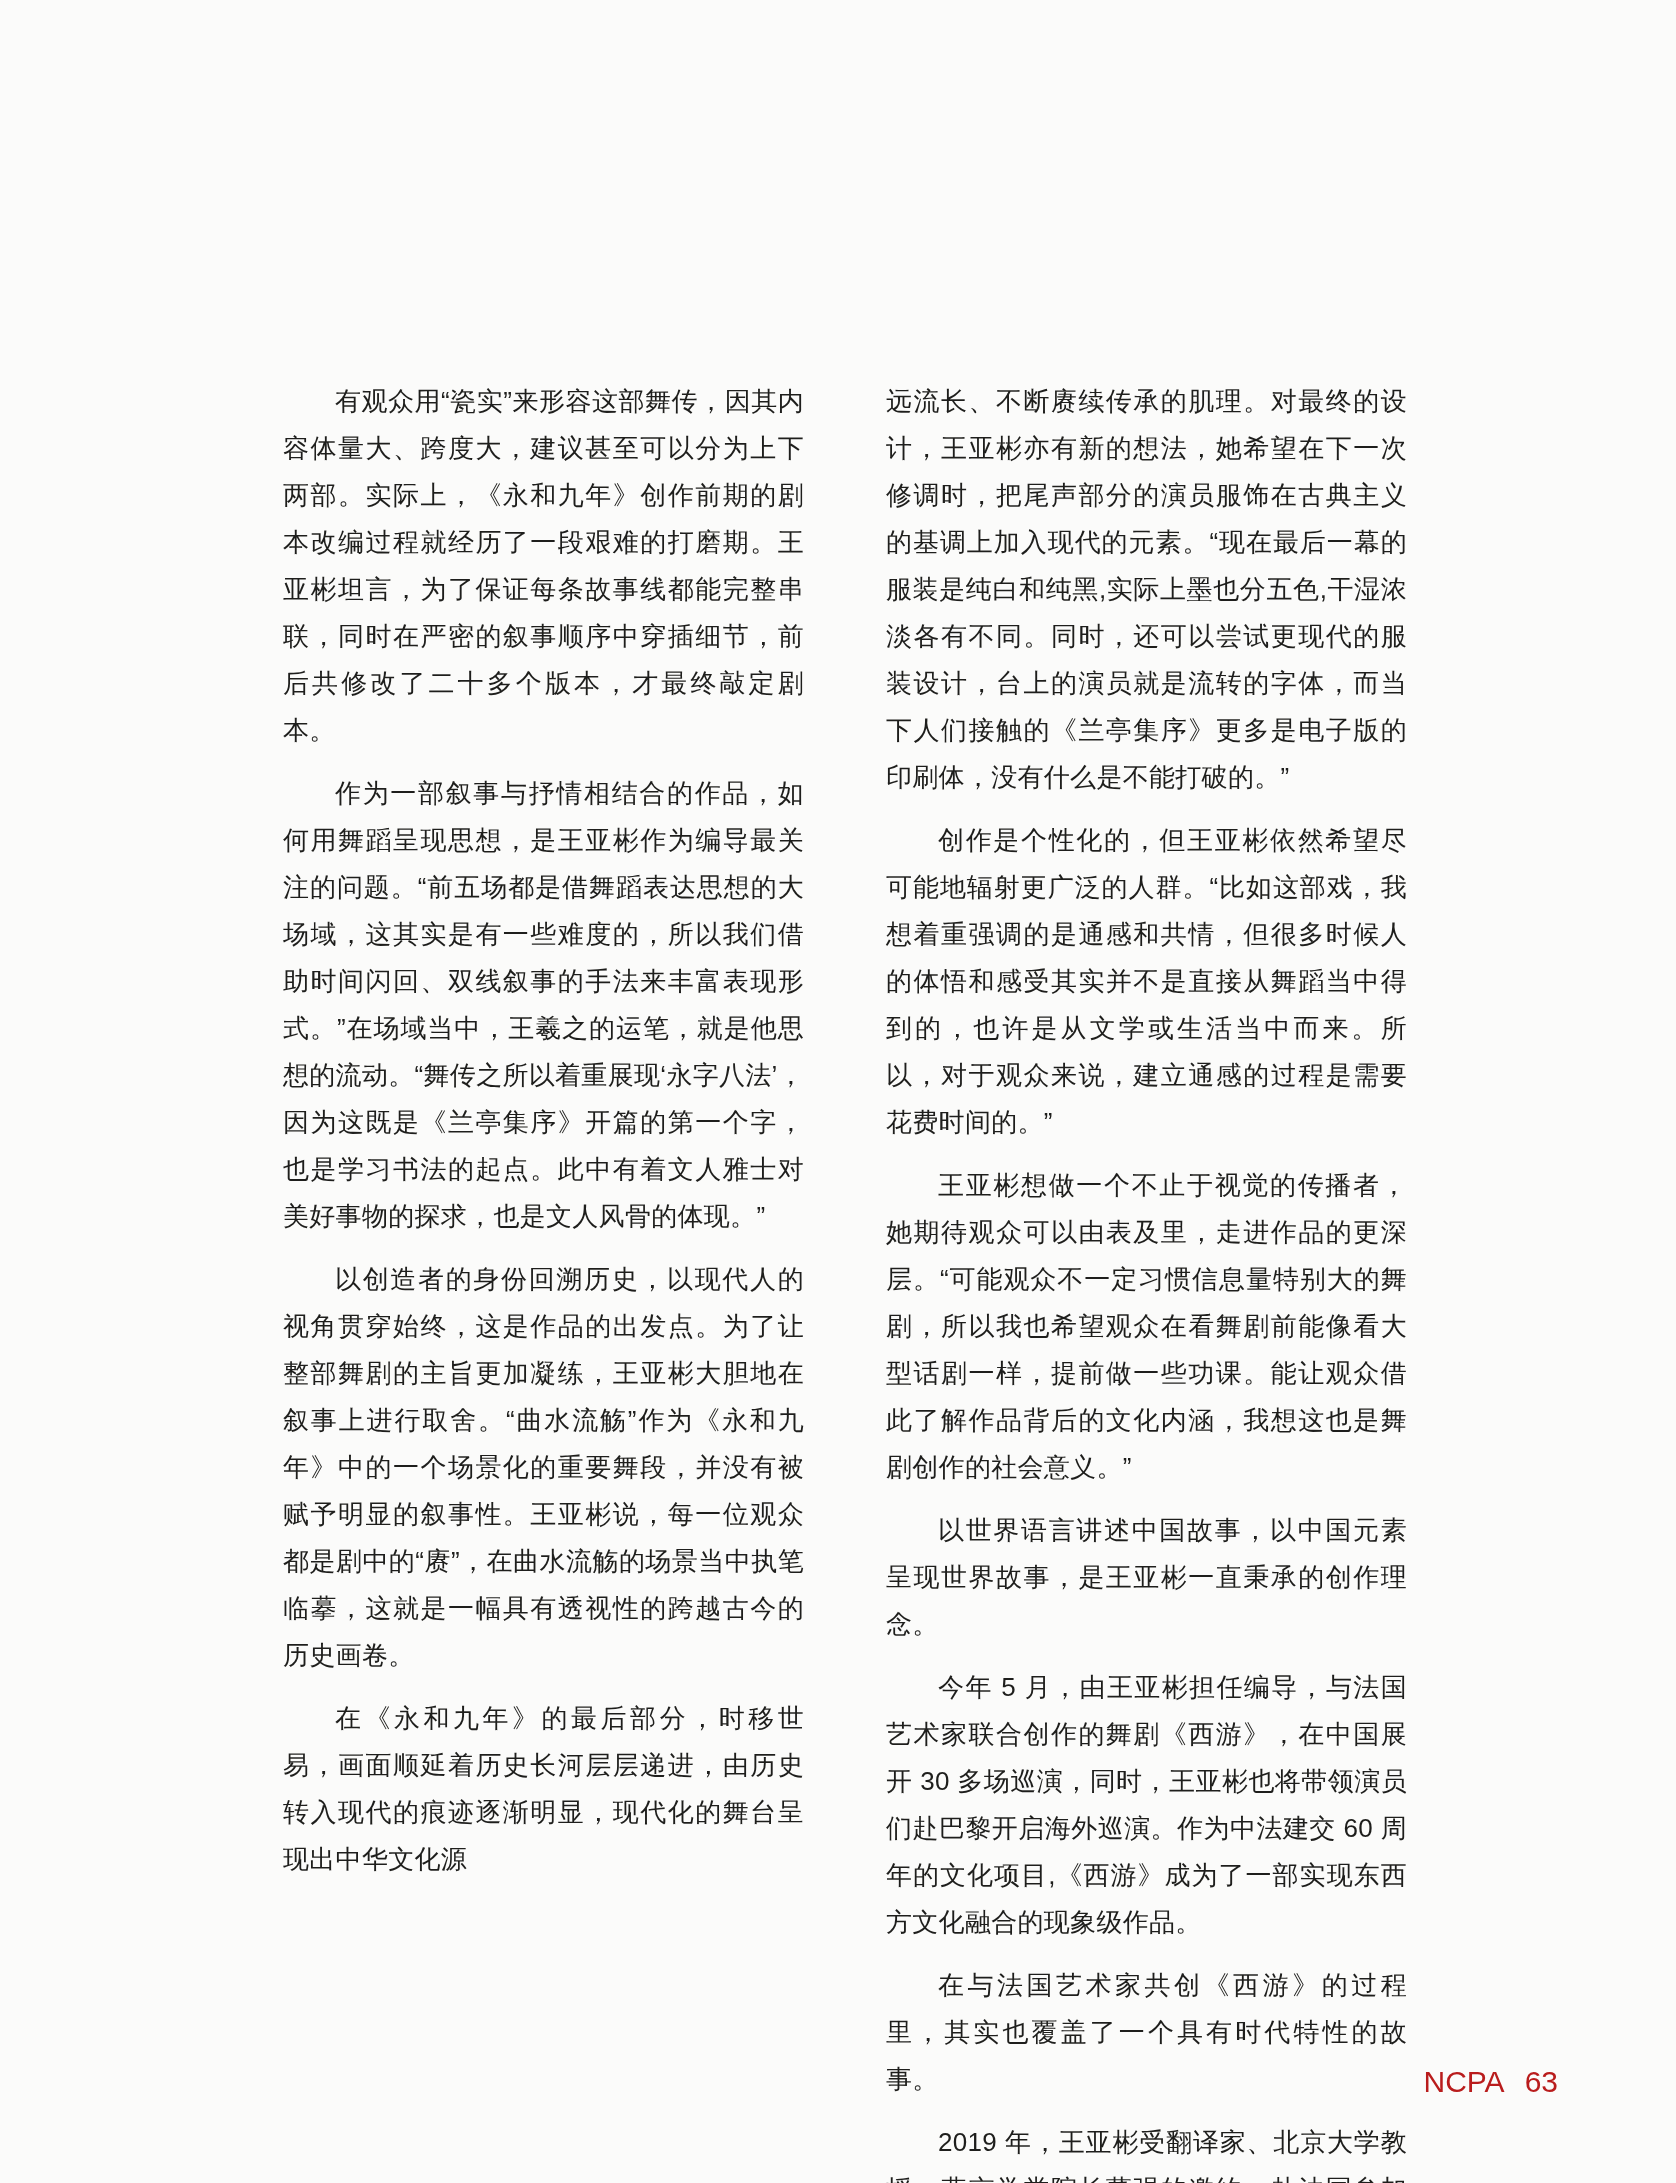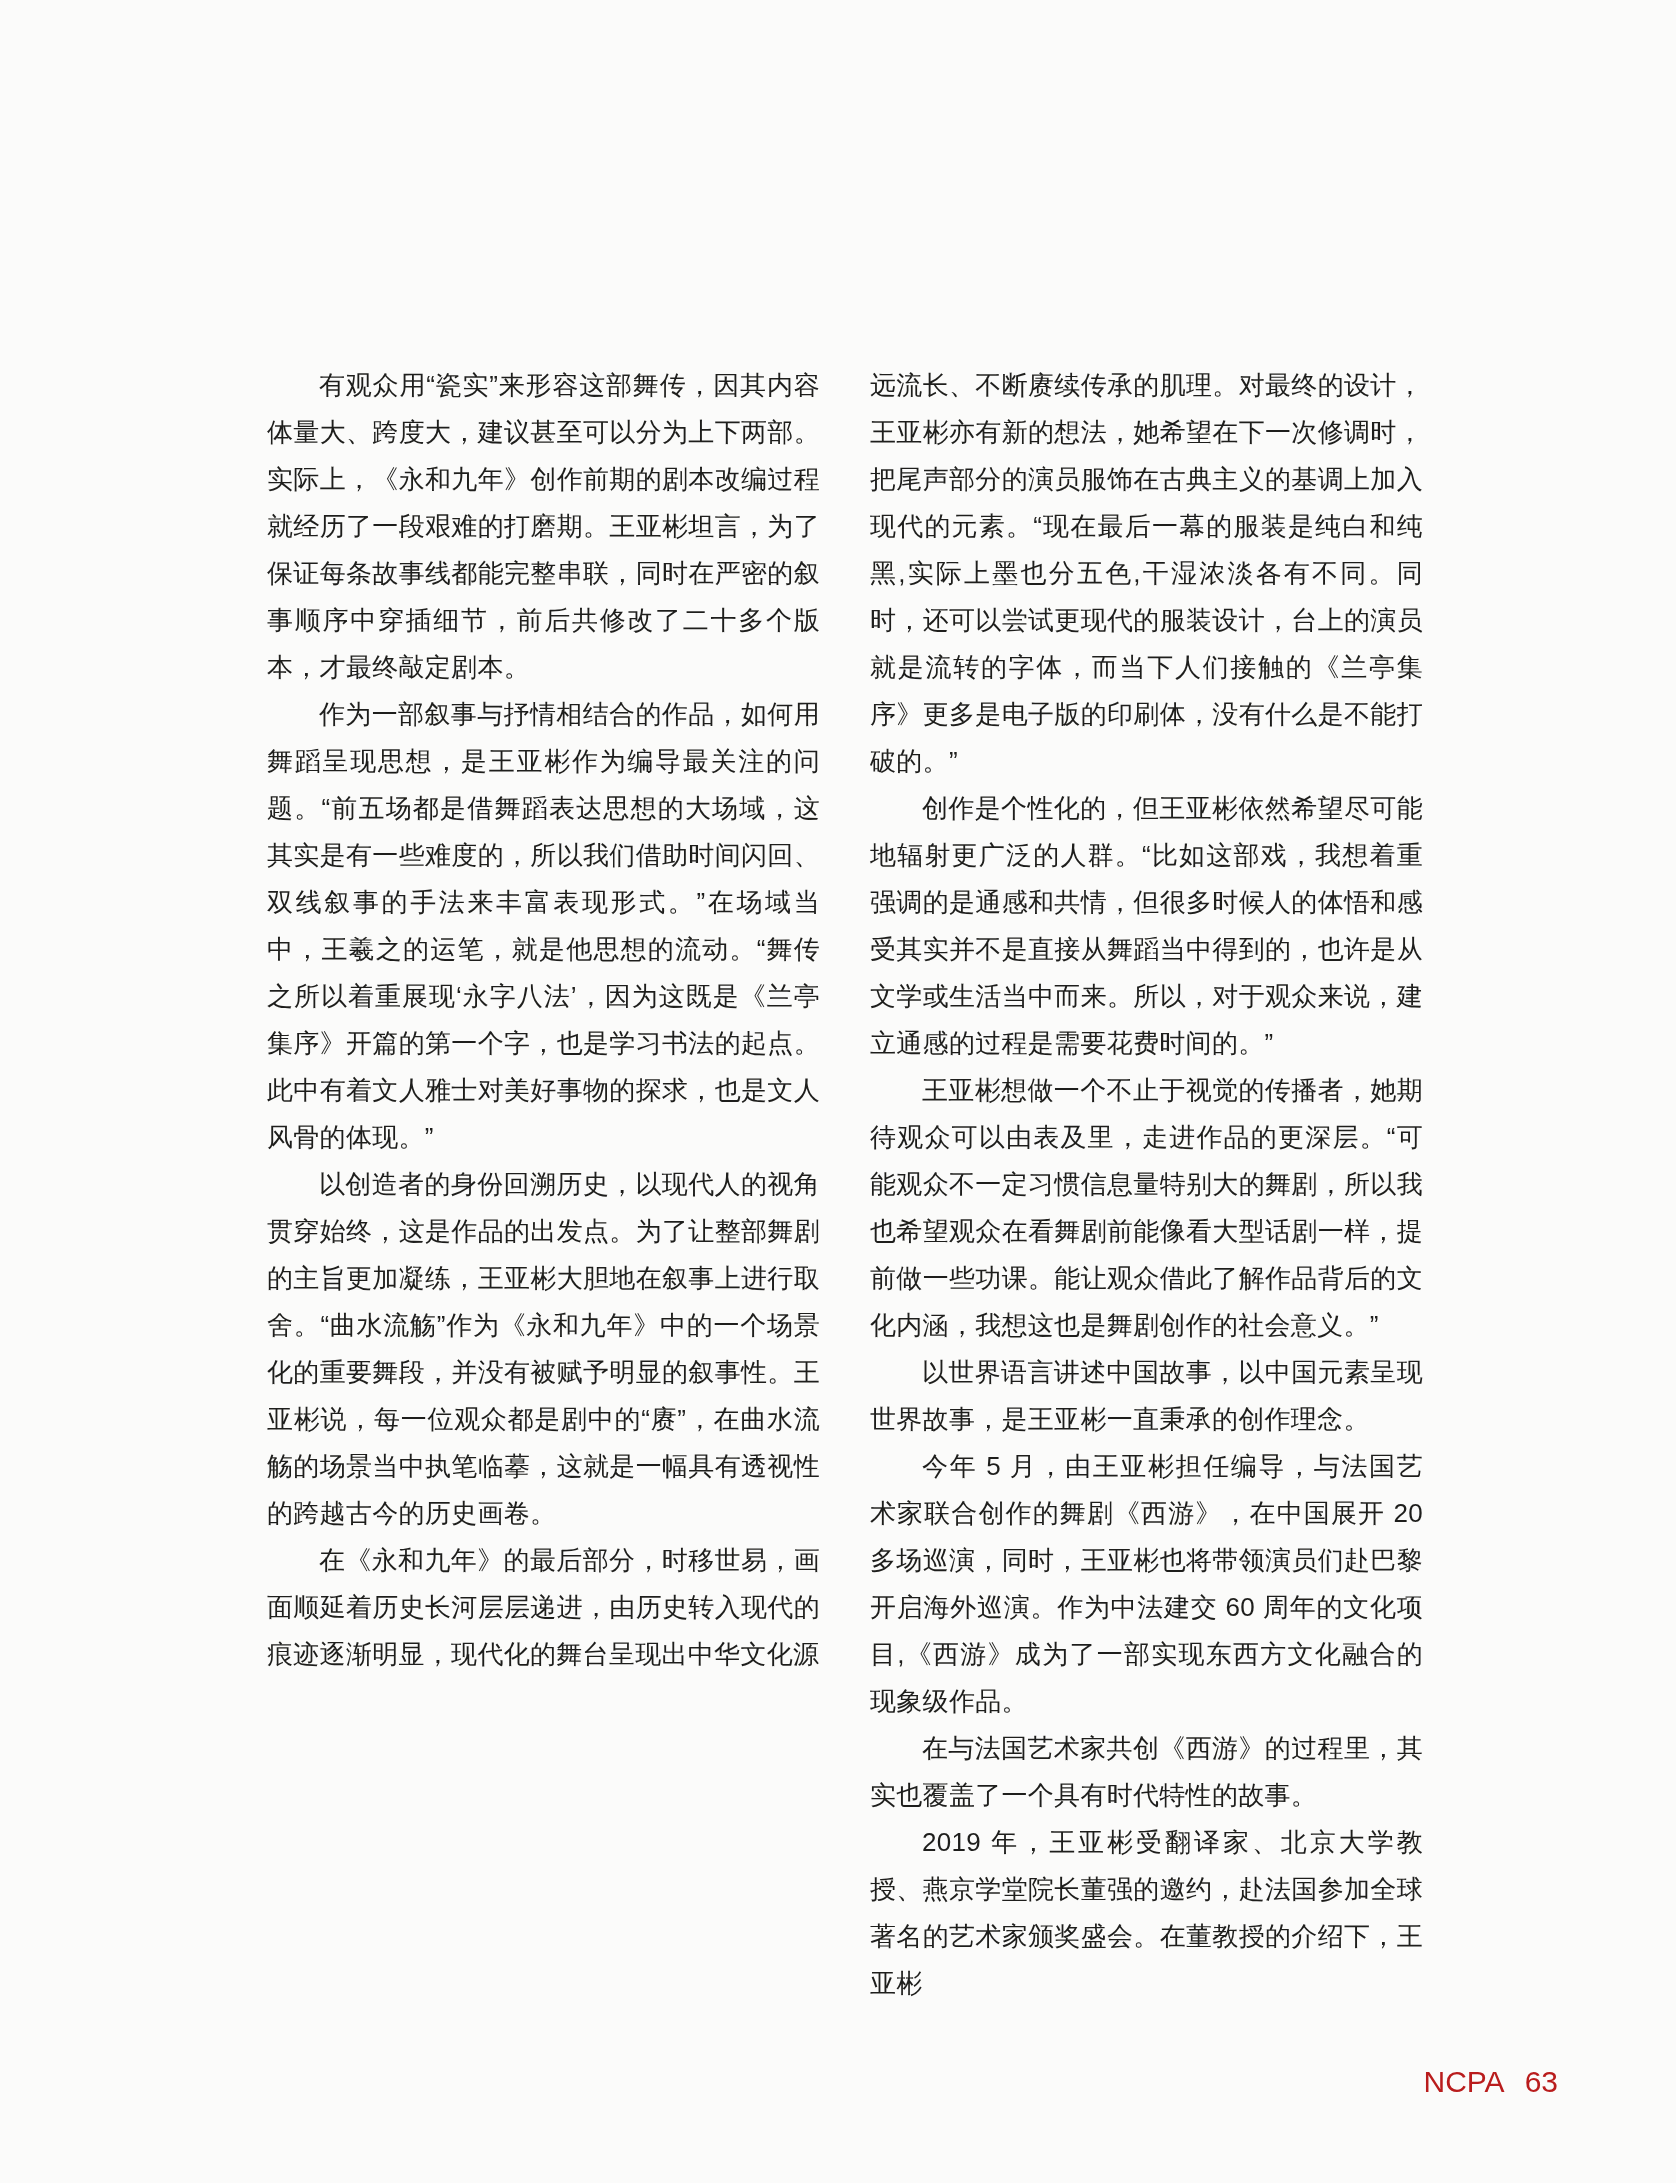--- a/index.html
+++ b/index.html
@@ -20,21 +20,21 @@
     inset: 0;
   }
   .col {
     position: absolute;
     top: 362px;
     width: 553px;
   }
   .col-left  { left: 267px; }
   .col-right { left: 870px; }
   .col p {
-    margin: 0;
+    margin: 16px;
     font-size: 26px;
     line-height: 47px;
     font-weight: 300;
     text-align: justify;
     text-justify: inter-ideograph;
     letter-spacing: 0.3px;
   }
   .para-indent { text-indent: 2em; }
   .section-heading {
     margin: 12px 0 58px 0;
@@ -66,21 +66,21 @@
     <p class="para-indent">作为一部叙事与抒情相结合的作品，如何用舞蹈呈现思想，是王亚彬作为编导最关注的问题。“前五场都是借舞蹈表达思想的大场域，这其实是有一些难度的，所以我们借助时间闪回、双线叙事的手法来丰富表现形式。”在场域当中，王羲之的运笔，就是他思想的流动。“舞传之所以着重展现‘永字八法’，因为这既是《兰亭集序》开篇的第一个字，也是学习书法的起点。此中有着文人雅士对美好事物的探求，也是文人风骨的体现。”</p>
     <p class="para-indent">以创造者的身份回溯历史，以现代人的视角贯穿始终，这是作品的出发点。为了让整部舞剧的主旨更加凝练，王亚彬大胆地在叙事上进行取舍。“曲水流觞”作为《永和九年》中的一个场景化的重要舞段，并没有被赋予明显的叙事性。王亚彬说，每一位观众都是剧中的“赓”，在曲水流觞的场景当中执笔临摹，这就是一幅具有透视性的跨越古今的历史画卷。</p>
     <p class="para-indent">在《永和九年》的最后部分，时移世易，画面顺延着历史长河层层递进，由历史转入现代的痕迹逐渐明显，现代化的舞台呈现出中华文化源</p>
   </div>
 
   <div class="col col-right">
     <p>远流长、不断赓续传承的肌理。对最终的设计，王亚彬亦有新的想法，她希望在下一次修调时，把尾声部分的演员服饰在古典主义的基调上加入现代的元素。“现在最后一幕的服装是纯白和纯黑,实际上墨也分五色,干湿浓淡各有不同。同时，还可以尝试更现代的服装设计，台上的演员就是流转的字体，而当下人们接触的《兰亭集序》更多是电子版的印刷体，没有什么是不能打破的。”</p>
     <p class="para-indent">创作是个性化的，但王亚彬依然希望尽可能地辐射更广泛的人群。“比如这部戏，我想着重强调的是通感和共情，但很多时候人的体悟和感受其实并不是直接从舞蹈当中得到的，也许是从文学或生活当中而来。所以，对于观众来说，建立通感的过程是需要花费时间的。”</p>
     <p class="para-indent">王亚彬想做一个不止于视觉的传播者，她期待观众可以由表及里，走进作品的更深层。“可能观众不一定习惯信息量特别大的舞剧，所以我也希望观众在看舞剧前能像看大型话剧一样，提前做一些功课。能让观众借此了解作品背后的文化内涵，我想这也是舞剧创作的社会意义。”</p>
     <p class="para-indent">以世界语言讲述中国故事，以中国元素呈现世界故事，是王亚彬一直秉承的创作理念。</p>
-    <p class="para-indent">今年 5 月，由王亚彬担任编导，与法国艺术家联合创作的舞剧《西游》，在中国展开 20 多场巡演，同时，王亚彬也将带领演员们赴巴黎开启海外巡演。作为中法建交 60 周年的文化项目,《西游》成为了一部实现东西方文化融合的现象级作品。</p>
+    <p class="para-indent">今年 5 月，由王亚彬担任编导，与法国艺术家联合创作的舞剧《西游》，在中国展开 30 多场巡演，同时，王亚彬也将带领演员们赴巴黎开启海外巡演。作为中法建交 60 周年的文化项目,《西游》成为了一部实现东西方文化融合的现象级作品。</p>
     <p class="para-indent">在与法国艺术家共创《西游》的过程里，其实也覆盖了一个具有时代特性的故事。</p>
     <p class="para-indent">2019 年，王亚彬受翻译家、北京大学教授、燕京学堂院长董强的邀约，赴法国参加全球著名的艺术家颁奖盛会。在董教授的介绍下，王亚彬</p>
   </div>
 
   <div class="footer">
     <span>NCPA</span><span class="page-num">63</span>
   </div>
 
 </div>
 

